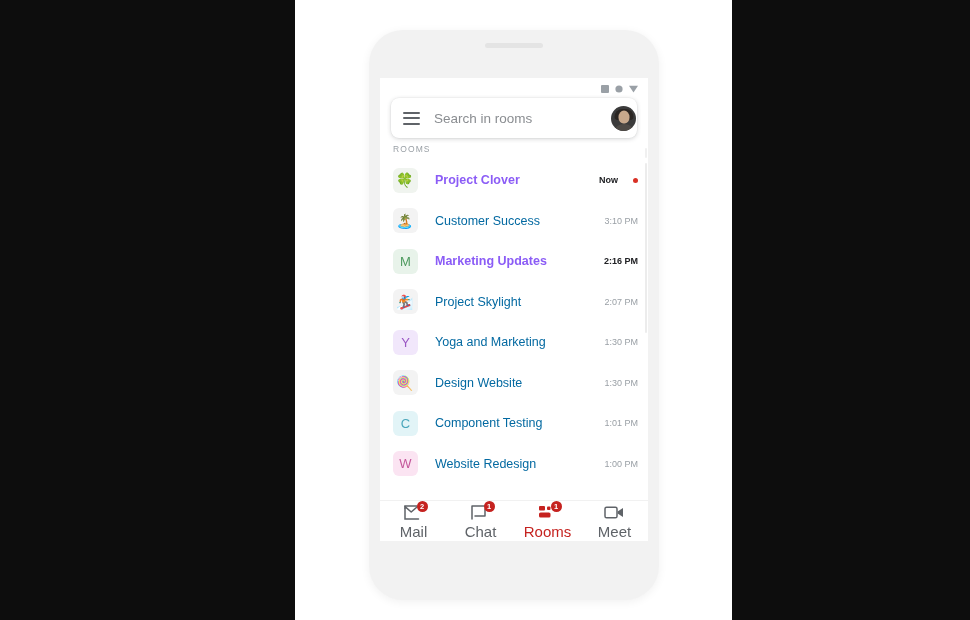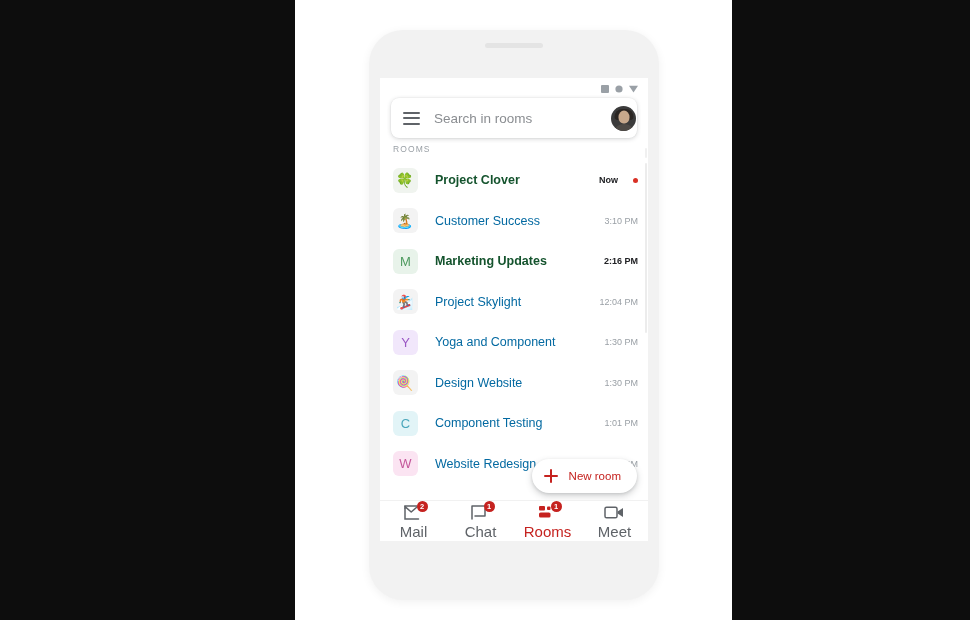--- a/index.html
+++ b/index.html
@@ -206,21 +206,21 @@
   .row-av.emoji { font-size: 14px; background: #f3f3f3; }
   .row-title {
     flex: 1 1 auto;
     margin-left: 17px;
     font-size: 12.5px;
     color: #0369a1;
     white-space: nowrap;
     overflow: hidden;
     text-overflow: clip;
   }
-  .row.unread .row-title { font-weight: bold; color: #14532d; }
+  .row.unread .row-title { font-weight: bold; color: #8b5cf6; }
   .row-time {
     flex: 0 0 auto;
     font-size: 9px;
     color: #9aa0a6;
     display: flex;
     align-items: center;
     gap: 15px;
     white-space: nowrap;
   }
   .row.unread .row-time { color: #202124; font-weight: bold; }
@@ -394,26 +394,26 @@
               <div class="row-av" style="background: rgb(232, 243, 234); color: rgb(78, 154, 95);">M</div>
               <div class="row-title">Marketing Updates</div>
               <div class="row-time">
                 <span>2:16 PM</span>
               </div>
             </div>
             <div class="row">
               <div class="row-av emoji" style="background: rgb(243, 243, 243); color: rgb(60, 64, 67);">🏂</div>
               <div class="row-title">Project Skylight</div>
               <div class="row-time">
-                <span>12:04 PM</span>
+                <span>2:07 PM</span>
               </div>
             </div>
             <div class="row">
               <div class="row-av" style="background: rgb(241, 231, 251); color: rgb(154, 87, 196);">Y</div>
-              <div class="row-title">Yoga and Component</div>
+              <div class="row-title">Yoga and Marketing</div>
               <div class="row-time">
                 <span>1:30 PM</span>
               </div>
             </div>
             <div class="row">
               <div class="row-av emoji" style="background: rgb(243, 243, 243); color: rgb(60, 64, 67);">🍭</div>
               <div class="row-title">Design Website</div>
               <div class="row-time">
                 <span>1:30 PM</span>
               </div>
@@ -430,24 +430,20 @@
               <div class="row-title">Website Redesign</div>
               <div class="row-time">
                 <span>1:00 PM</span>
               </div>
             </div>
           </div>
 
         <div id="scrollhint2"></div>
         <div id="scrollhint"></div>
 
-        <div id="fab">
-          <span class="plus"></span>
-          <span class="fab-label">New room</span>
-        </div>
 
         <div id="bottomnav">
             <div class="nav-item">
               <div class="nav-icon-wrap">
                 <svg width="19" height="15" viewBox="0 0 19 15" fill="none">
                   <path d="M1 3.2 L1 14 L14.5 14" stroke="#5f6368" stroke-width="1.5" stroke-linecap="round"></path>
                   <path d="M1 3.2 L1 1 L13 1" stroke="#5f6368" stroke-width="1.5" stroke-linecap="round"></path>
                   <path d="M1 1.6 L7.2 7 L13 2" stroke="#5f6368" stroke-width="1.5" stroke-linecap="round" stroke-linejoin="round"></path>
                 </svg>
                 <span class="badge">2</span>

